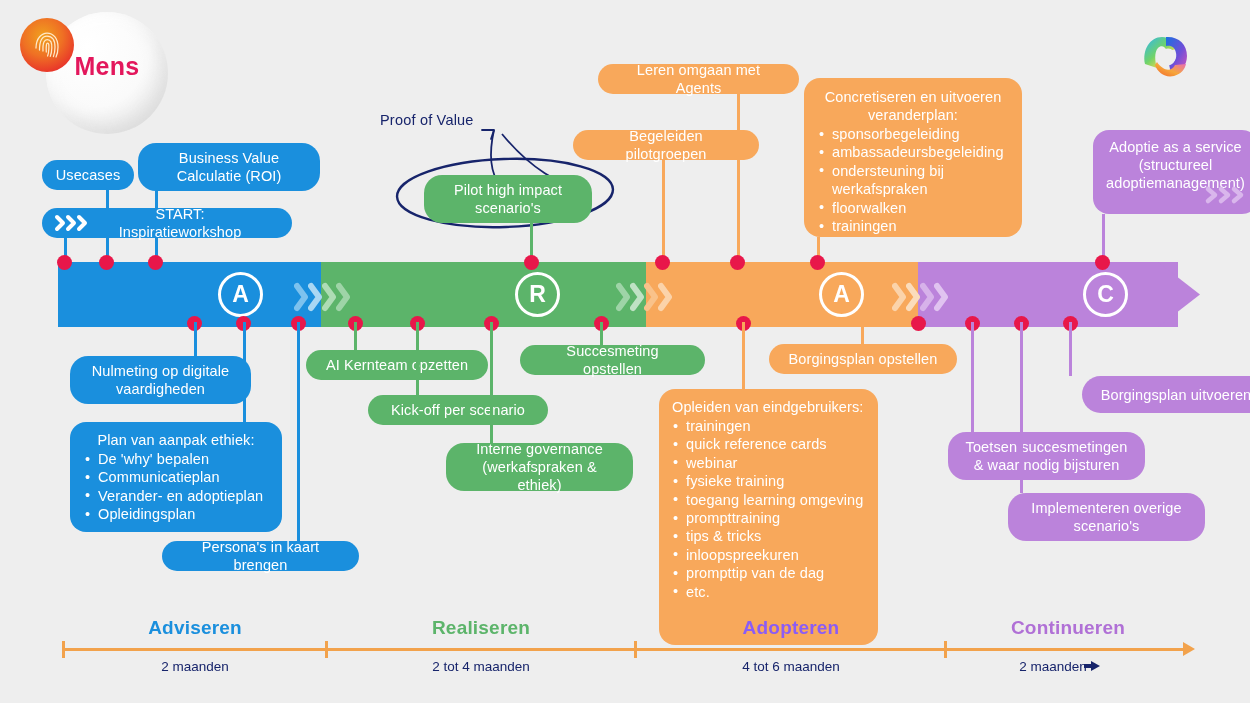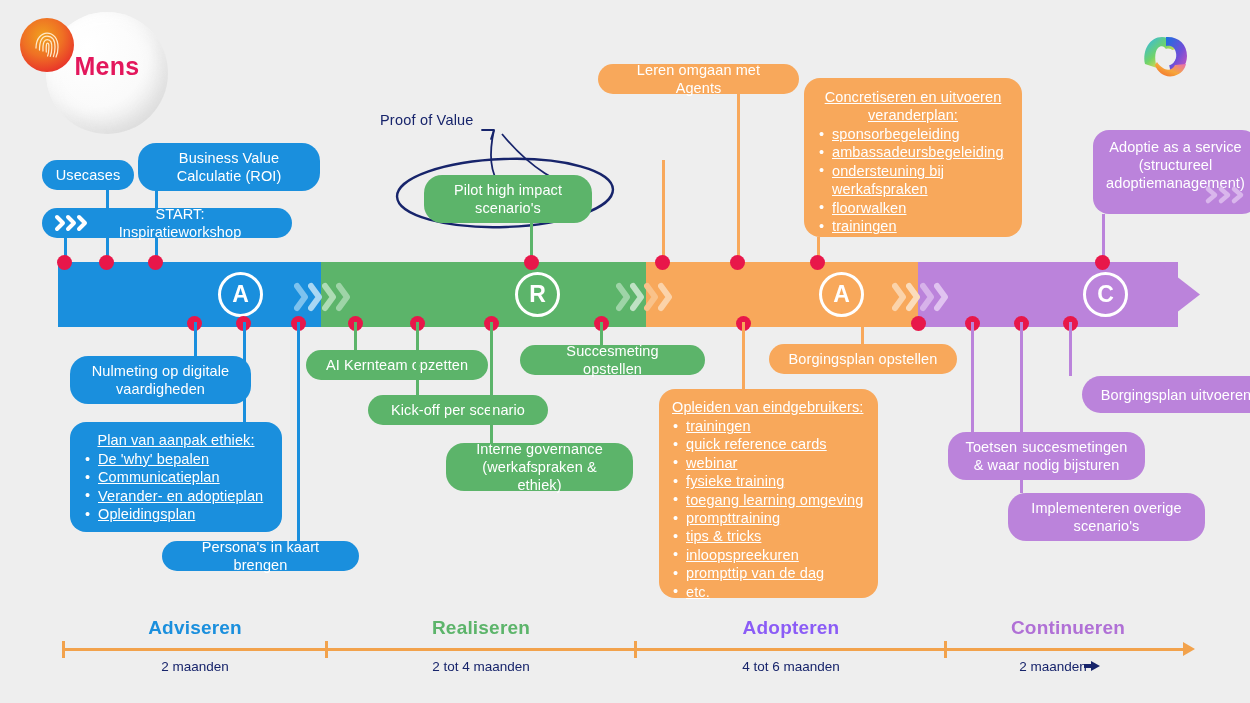--- a/index.html
+++ b/index.html
@@ -20,21 +20,21 @@
     font-size: 14.5px;
     line-height: 18px;
     display: flex;
     flex-direction: column;
     justify-content: center;
     padding: 7px 13px;
     text-align: center;
     letter-spacing: .1px;
   }
   .box.pill { border-radius: 999px; padding: 6px 16px; }
-  .box.left { text-align: left; text-decoration: underline; }
+  .box.left { text-align: left; }
   .blue   { background: #1a8fdd; }
   .green  { background: #5cb46a; }
   .orange { background: #f8a85b; }
   .purple { background: #bb83db; margin-left: 37px; }
 
   .box ul { list-style: none; margin: 0; padding: 0; text-align: left; }
   .box ul li { position: relative; padding-left: 14px; line-height: 18.4px; }
   .box ul li::before {
     content: "•"; position: absolute; left: 1px; top: -0.5px;
   }
@@ -229,20 +229,23 @@
   <div class="box green" style="left:424px; top:175px; width:168px; height:48px; align-items:center;">
     <span>Pilot high impact scenario's</span>
   </div>
   <div class="conn c-green" style="left:530px; top:223px; height:41px;"></div>
 
   <div class="box pill orange" style="left:598px; top:64px; width:201px; height:30px; align-items:center;">
     <span>Leren omgaan met Agents</span>
   </div>
   <div class="conn c-orange" style="left:737px; top:94px; height:170px;"></div>
 
+  <div class="box pill orange" style="left:573px; top:130px; width:186px; height:30px; align-items:center;">
+    <span>Begeleiden pilotgroepen</span>
+  </div>
   <div class="conn c-orange" style="left:662px; top:160px; height:104px;"></div>
 
   <div class="box orange left" style="left:804px; top:78px; width:218px; height:159px; border-radius:16px; padding:10px 14px; justify-content:flex-start;">
     <div class="hd" style="margin-bottom:1px;">Concretiseren en uitvoeren veranderplan:</div>
     <ul>
       <li>sponsorbegeleiding</li>
       <li>ambassadeursbegeleiding</li>
       <li>ondersteuning bij werkafspraken</li>
       <li>floorwalken</li>
       <li>trainingen</li>
@@ -416,21 +419,21 @@
   <div class="box pill green" style="left:520px; top:345px; width:185px; height:30px; align-items:center;">
     <span>Succesmeting opstellen</span>
   </div>
 
   <div class="conn c-orange" style="left:861px; top:322px; height:22px;"></div>
   <div class="box pill orange" style="left:769px; top:344px; width:188px; height:30px; align-items:center;">
     <span>Borgingsplan opstellen</span>
   </div>
 
   <div class="conn c-orange" style="left:742px; top:322px; height:67px;"></div>
-  <div class="box orange left" style="left:659px; top:389px; width:219px; height:209px; border-radius:16px; padding:9px 13px; justify-content:flex-start;">
+  <div class="box orange left" style="left:659px; top:389px; width:219px; height:256px; border-radius:16px; padding:9px 13px; justify-content:flex-start;">
     <div class="hd" style="text-align:left; margin-bottom:1px;">Opleiden van eindgebruikers:</div>
     <ul>
       <li>trainingen</li>
       <li>quick reference cards</li>
       <li>webinar</li>
       <li>fysieke training</li>
       <li>toegang learning omgeving</li>
       <li>prompttraining</li>
       <li>tips &amp; tricks</li>
       <li>inloopspreekuren</li>

